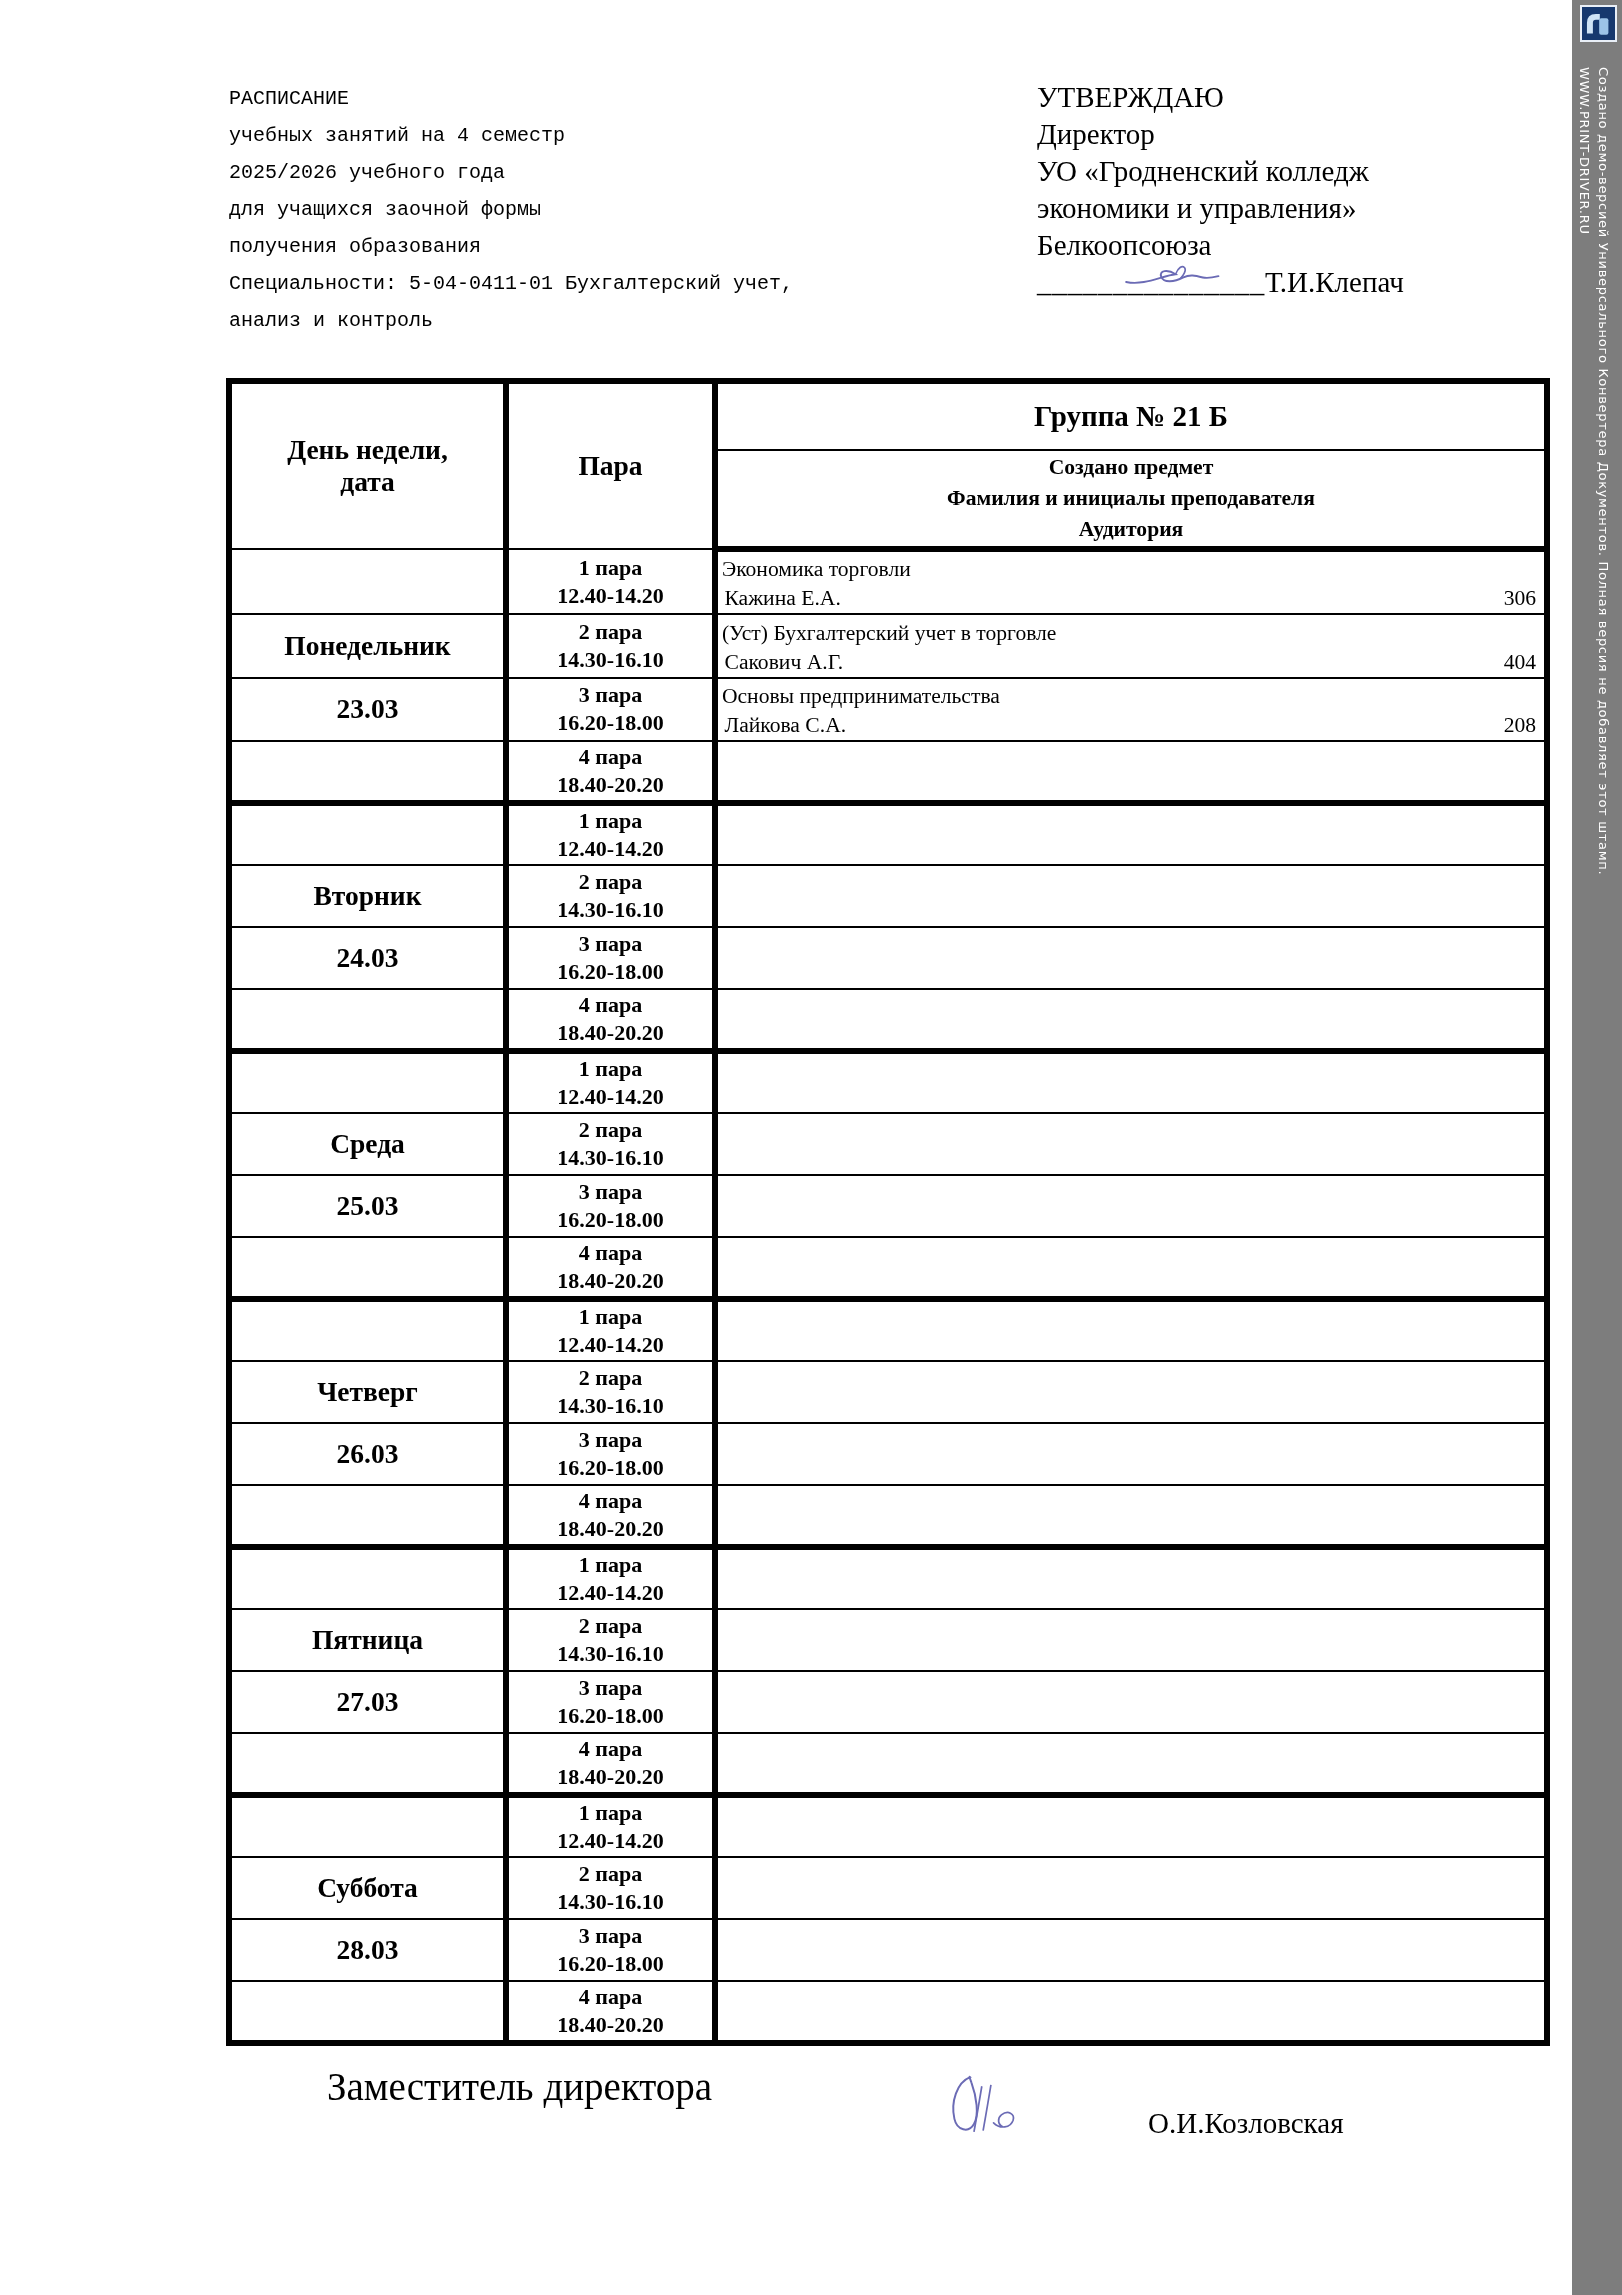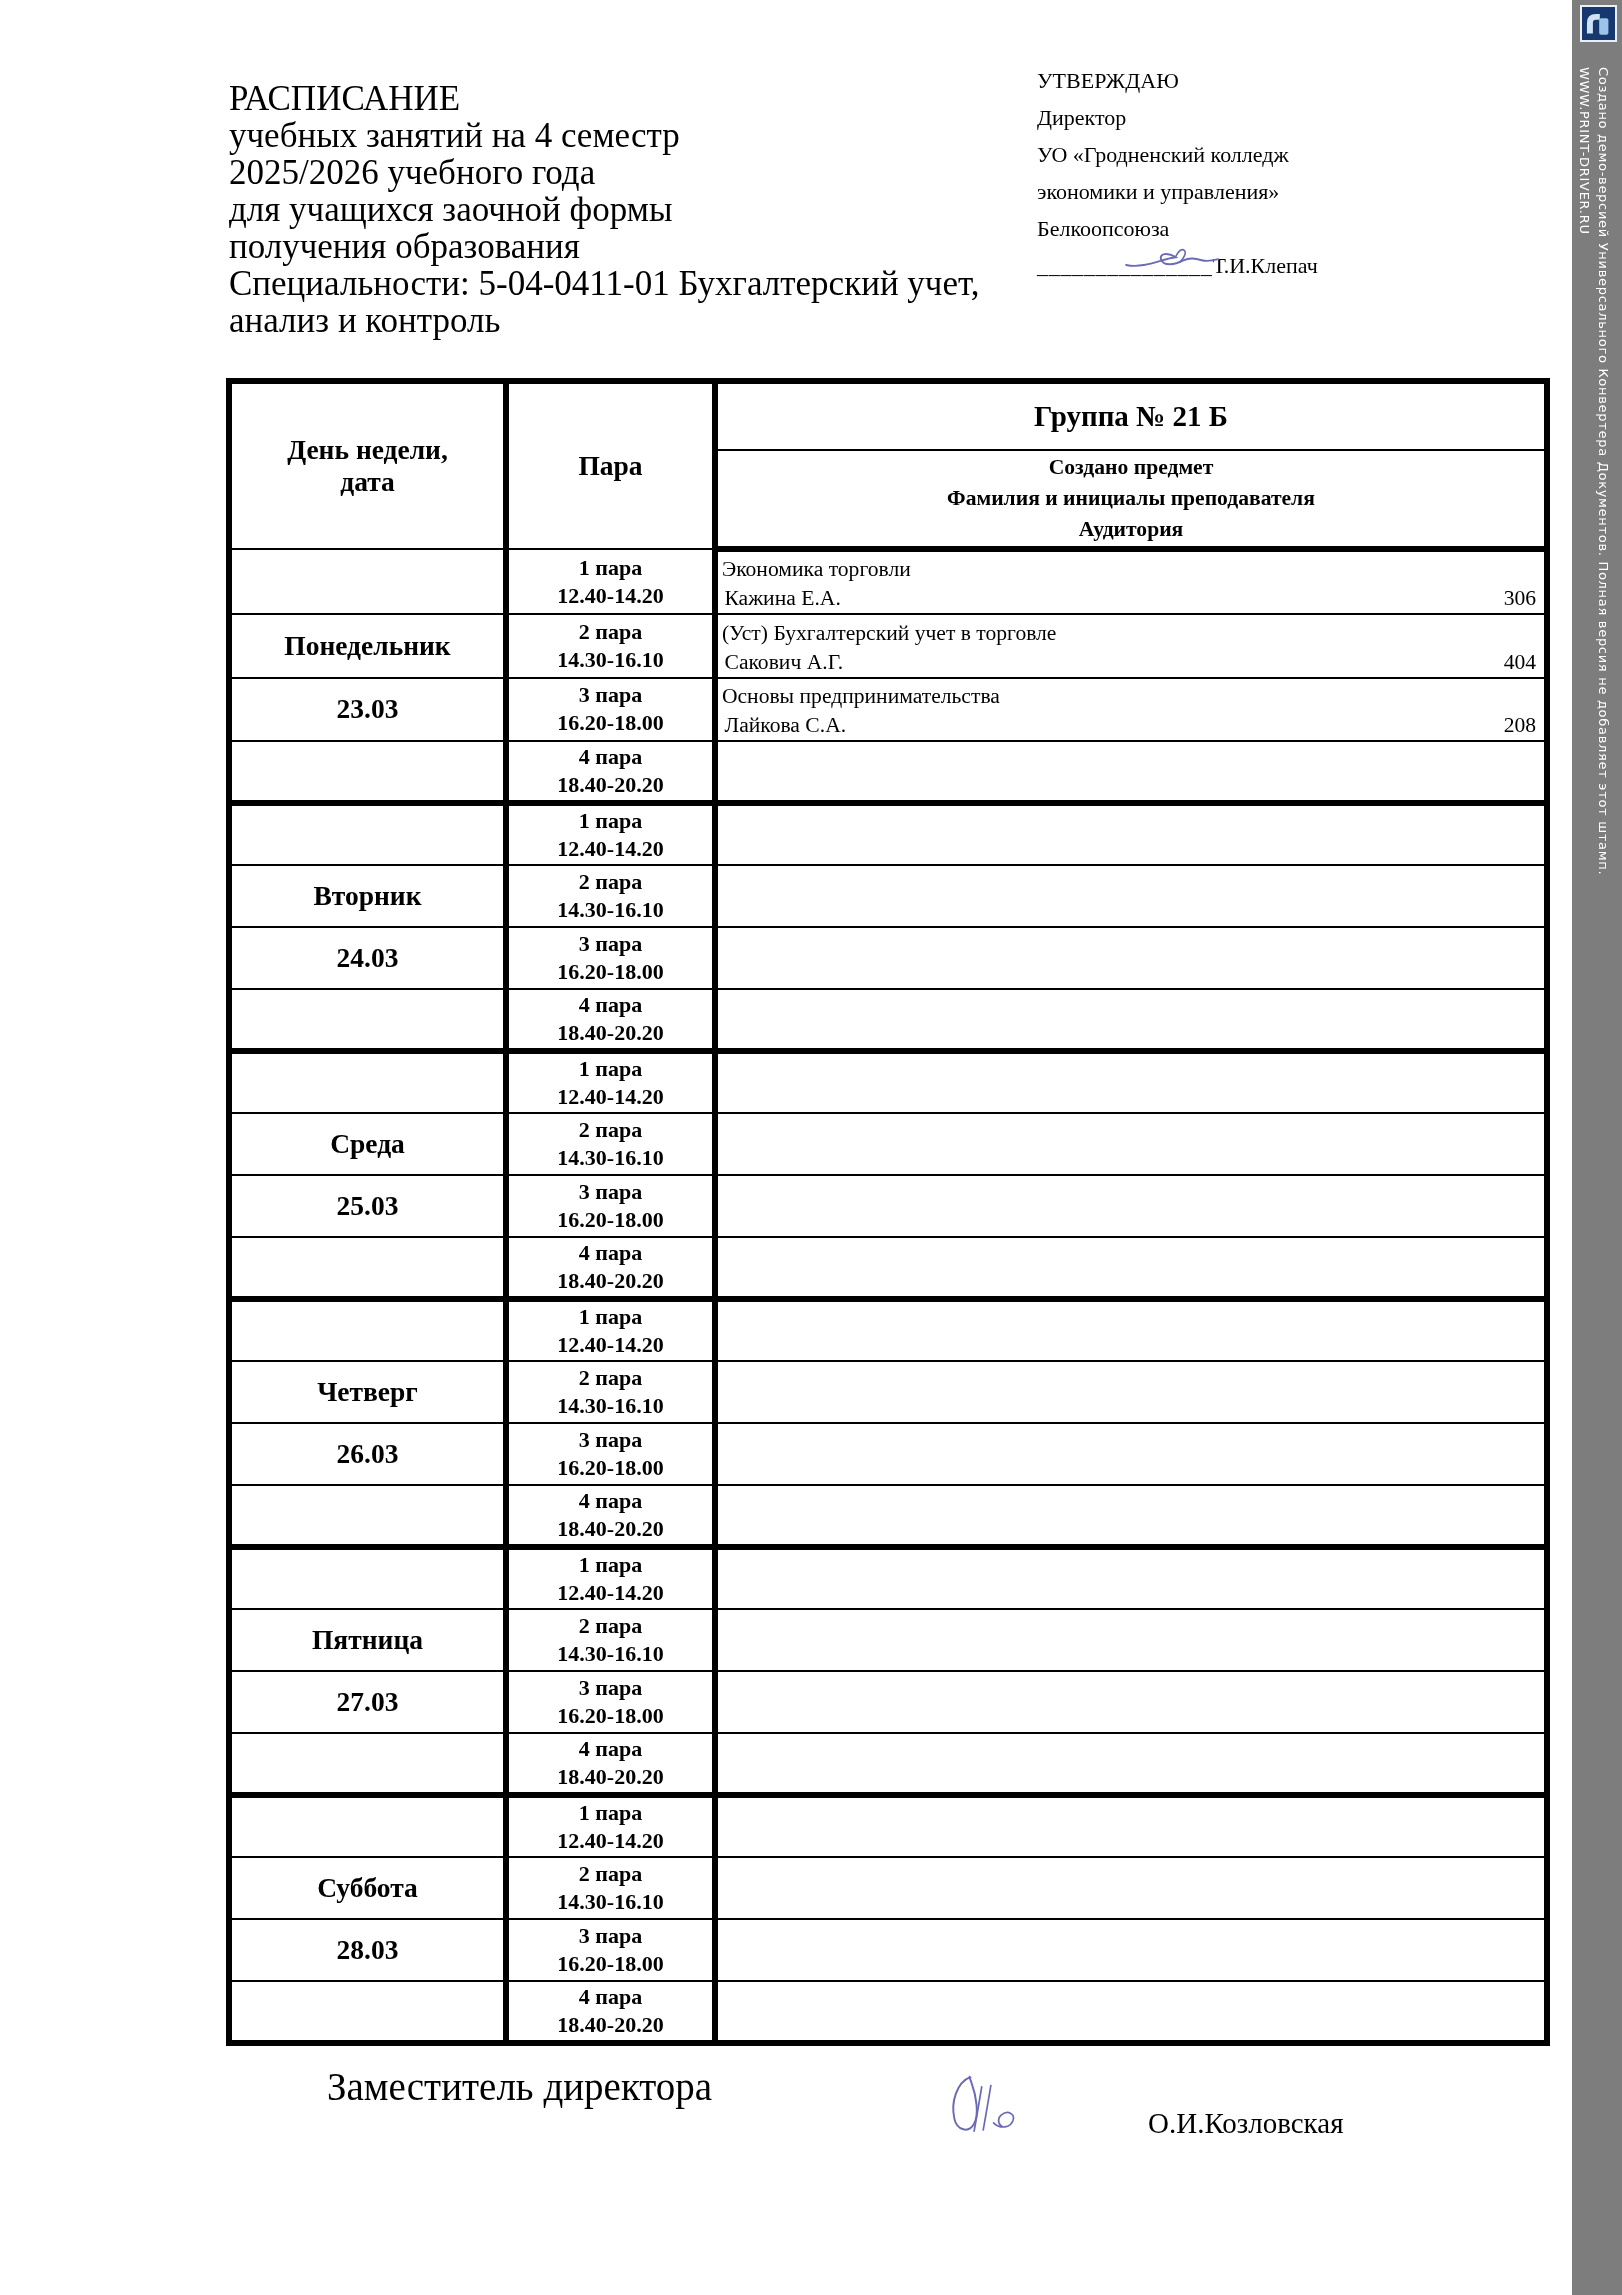--- a/index.html
+++ b/index.html
@@ -9,25 +9,25 @@
     height: 2295px;
     background: #ffffff;
     font-family: "Liberation Serif", "DejaVu Serif", serif;
     color: #000;
     overflow: hidden;
   }
 
   
   .hdr-left {
     position: absolute; left: 229px; top: 80px; width: 753px;
-    font-size: 35px; line-height: 37px;
+    font-size: 20px; line-height: 37px; font-family: Liberation Mono, monospace;
   }
   .hdr-right {
-    position: absolute; left: 1037px; top: 62px; width: 517px;
-    font-size: 22px; line-height: 37px;
+    position: absolute; left: 1037px; top: 79px; width: 517px;
+    font-size: 29px; line-height: 37px;
   }
   .sign-row { position: relative; white-space: nowrap; }
   .sign-blank { letter-spacing: 0.7px; }
   .dir-sign-svg { position: absolute; left: 85px; top: -7.9px; }
 
   
   .schedule {
     position: absolute; left: 226px; top: 378px;
     border-collapse: collapse; table-layout: fixed;
     width: 1319px;

